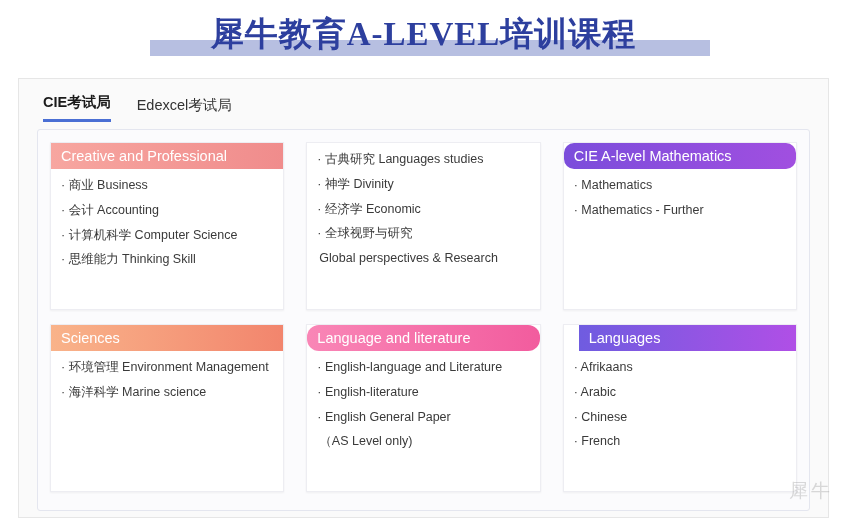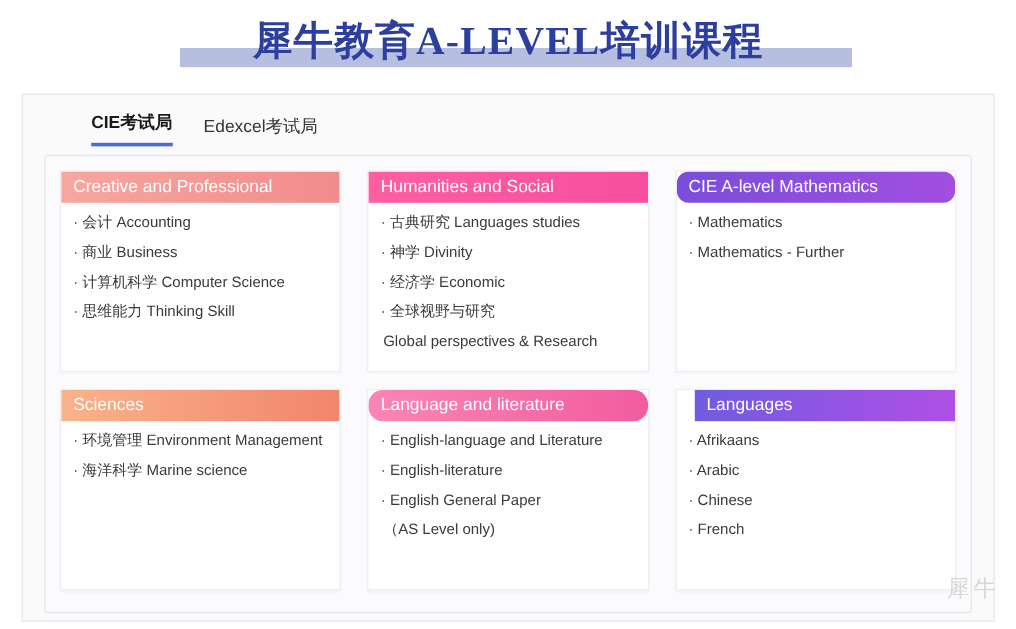--- a/index.html
+++ b/index.html
@@ -69,21 +69,20 @@
     font-size: 14.5px;
     color: #333333;
     padding-bottom: 7px;
     cursor: pointer;
     white-space: nowrap;
   }
   .tab.active {
     font-weight: bold;
     color: #1a1a1a;
     border-bottom: 3px solid #4a6fd4;
-    margin-left: 33px;
   }
   .cards-area {
     position: absolute;
     left: 18px;
     top: 50px;
     right: 18px;
     bottom: 6px;
     border: 1px solid #e4e6ef;
     border-radius: 3px;
     background: #fbfbfd;
@@ -154,29 +153,28 @@
       <div class="tab active">CIE考试局</div>
       <div class="tab">Edexcel考试局</div>
     </div>
 
     <div class="cards-area">
       <div class="grid">
 
         <div class="card">
           <div class="card-head" style="background: linear-gradient(to right, rgb(247, 166, 160), rgb(240, 140, 140));">Creative and Professional</div>
           <div class="card-body">
+            <div class="item">· 商业 Business</div>
             <div class="item">· 会计 Accounting</div>
-            <div class="item">· 商业 Business</div>
             <div class="item">· 计算机科学 Computer Science</div>
             <div class="item">· 思维能力 Thinking Skill</div>
           </div>
         </div>
 
         <div class="card">
-          <div class="card-head" style="background: linear-gradient(to right, rgb(255, 95, 162), rgb(247, 79, 158));">Humanities and Social</div>
           <div class="card-body">
             <div class="item">· 古典研究 Languages studies</div>
             <div class="item">· 神学 Divinity</div>
             <div class="item">· 经济学 Economic</div>
             <div class="item">· 全球视野与研究</div>
             <div class="item nodot">Global perspectives &amp; Research</div>
           </div>
         </div>
 
         <div class="card">

